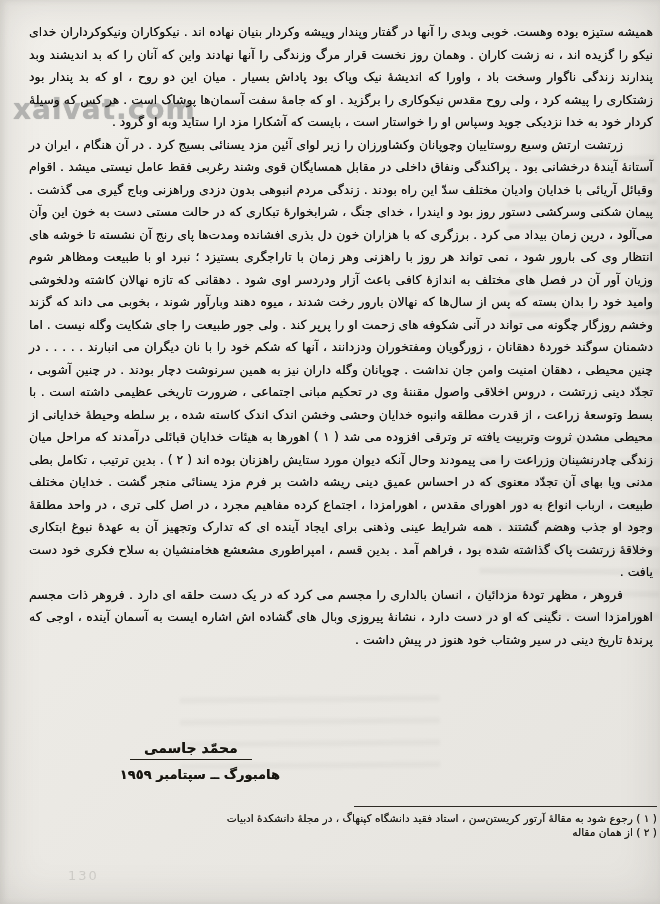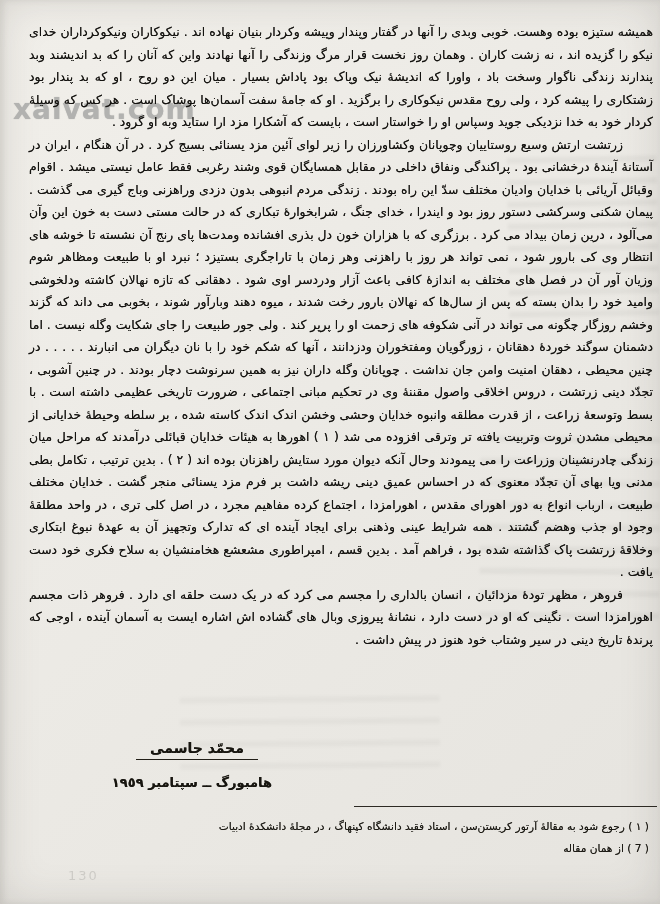--- a/index.html
+++ b/index.html
@@ -57,36 +57,36 @@
     line-height: 22.5px;
     color: #141310;
     text-shadow: 0 0 0.4px rgba(20,18,14,0.75);
   }
   .body-text p { margin: 0; }
   .body-text p.indented { text-indent: 30px; }
 
   .signature-block {
     position: absolute;
     top: 738px;
-    left: 122px;
+    left: 130px;
     width: 150px;
     direction: rtl;
-    text-align: center;
+    text-align: left;
     color: #17150f;
   }
   .signature-name {
     display: inline-block;
     font-size: 14px;
     font-weight: bold;
     padding: 0 14px 3px 14px;
     border-bottom: 1.6px solid #211e17;
     text-shadow: 0 0 0.4px rgba(20,18,14,0.8);
   }
   .signature-place {
-    margin-top: 15px;
+    margin-top: 7px;
     font-size: 13px;
     font-weight: bold;
     white-space: nowrap;
     text-shadow: 0 0 0.4px rgba(20,18,14,0.8);
   }
 
   .footnote-rule {
     position: absolute;
     top: 806px;
     right: 3px;
@@ -98,21 +98,21 @@
     top: 812px;
     right: 3px;
     left: 180px;
     direction: rtl;
     text-align: right;
     font-size: 10.6px;
     line-height: 13.5px;
     color: #1b1913;
     text-shadow: 0 0 0.3px rgba(20,18,14,0.7);
   }
-  .footnotes p { margin: 8px; }
+  .footnotes p { margin: 0; }
 
   .page-number {
     position: absolute;
     top: 915px;
     left: 612px;
     font-size: 15px;
     font-weight: bold;
     letter-spacing: 3px;
     color: #17150f;
     text-decoration: underline;
@@ -146,20 +146,20 @@
 
   <div class="signature-block">
     <span class="signature-name">محمّد جاسمی</span>
     <div class="signature-place">هامبورگ ــ سپتامبر ١٩٥٩</div>
   </div>
 
   <div class="footnote-rule"></div>
 
   <div class="footnotes">
     <p>( ۱ ) رجوع شود به مقالهٔ آرتور کریستن‌سن ، استاد فقید دانشگاه کپنهاگ ، در مجلهٔ دانشکدهٔ ادبیات</p>
-    <p>( 7 ) از همان مقاله</p>
+    <p>( ۲ ) از همان مقاله</p>
   </div>
 
   <div class="ghost-page-number">130</div>
 
   <div class="page-number">١٤٩</div>
 
 </div>
 
 </body></html>

